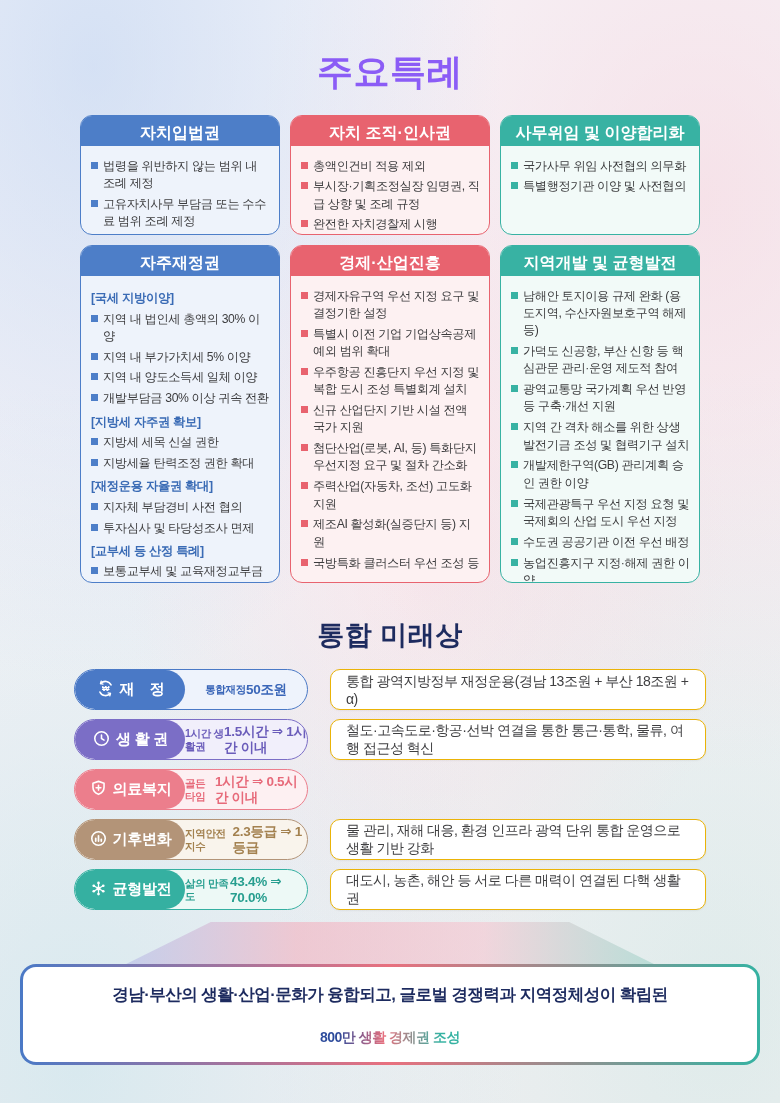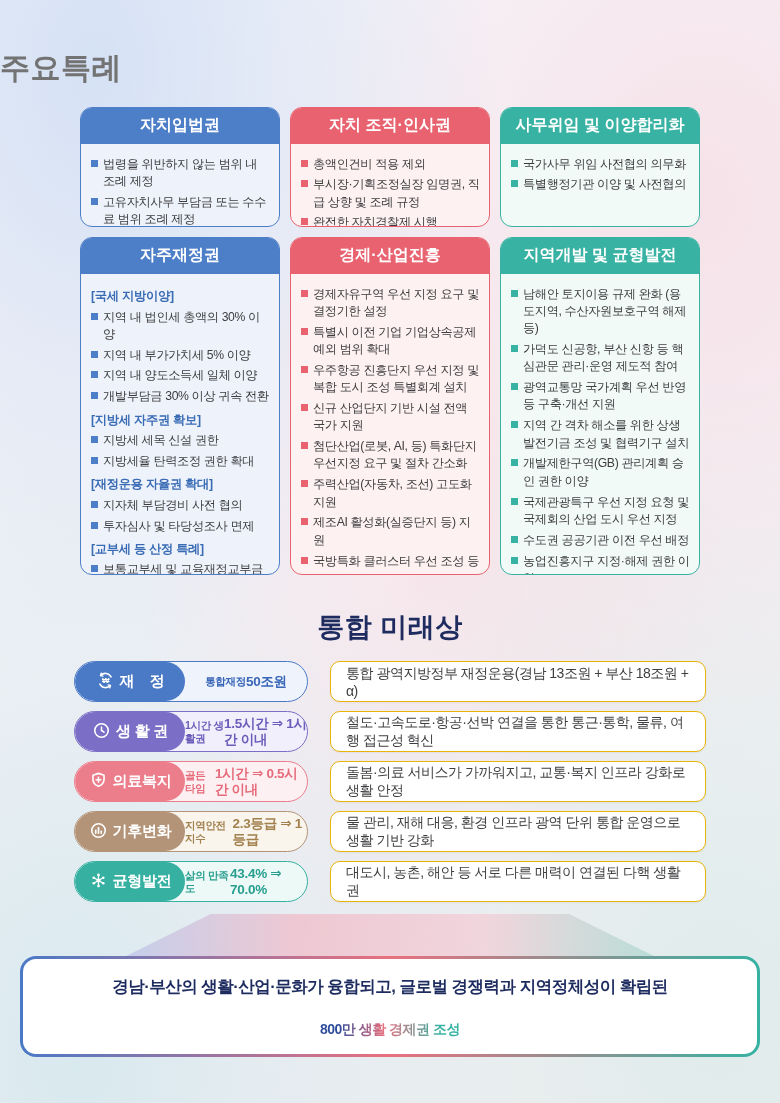--- a/index.html
+++ b/index.html
@@ -9,31 +9,31 @@
     background:
       radial-gradient(ellipse at 12% 6%, rgba(186,208,240,.55), transparent 42%),
       radial-gradient(ellipse at 90% 18%, rgba(246,203,213,.45), transparent 45%),
       radial-gradient(ellipse at 55% 52%, rgba(249,214,221,.40), transparent 50%),
       radial-gradient(ellipse at 10% 96%, rgba(188,226,234,.50), transparent 45%),
       radial-gradient(ellipse at 92% 92%, rgba(196,229,224,.45), transparent 45%),
       linear-gradient(#f6f6fa,#f5f0f3);
     overflow:hidden;
   }
   .main-title{
-    margin:48px 0 18px;
-    font-size:30px;color:#737373;font-weight:800;letter-spacing:.5px;
+    margin:48px 0 18px;text-align:center;
+    font-size:36px;color:#8b5cf6;font-weight:800;letter-spacing:.5px;
   }
   .sub-title{margin:34px 0 0;text-align:center;font-size:27px;color:#1d2b5f;font-weight:800;letter-spacing:.5px;}
 
   
   .cards-grid{width:620px;margin:0 auto;display:grid;grid-template-columns:repeat(3,1fr);gap:10px;}
   .card{border:1.6px solid var(--c);border-radius:12px;background:var(--bg);overflow:hidden;}
   .card.short{height:118px;}
   .card.tall{height:336px;}
-  .card-header{background:var(--c);color:#fff;font-weight:800;font-size:16px;text-align:center;padding:7px 0 8px;}
+  .card-header{background:var(--c);color:#fff;font-weight:800;font-size:16px;text-align:center;padding:7px 0 2px;}
   .card-body{padding:8px 9px 6px 10px;}
   .group-header{color:var(--sub);font-weight:700;font-size:12.3px;margin:6px 0 2px;letter-spacing:-.3px;}
   .item{display:flex;gap:5px;margin:3.5px 0;align-items:flex-start;}
   .bullet{flex:0 0 auto;width:7px;height:7px;background:var(--c);margin-top:4px;}
   .item-text{font-size:12.2px;line-height:1.42;color:#3c3c3e;letter-spacing:-.35px;}
   .ct-blue{--c:#4d7ec8;--bg:#eef3fb;--sub:#3a6bb5;}
   .ct-coral{--c:#e8636f;--bg:#fdf1f2;--sub:#e05a66;}
   .ct-teal{--c:#38b2a3;--bg:#f2faf8;--sub:#2aa796;}
 
   
@@ -270,21 +270,20 @@
       <div class="pill">
         <div class="pill-left"><span class="icon"><svg width="19" height="19" viewBox="0 0 24 24">
               <path d="M12 3l7 2.3v5.2c0 4.4-2.9 7.4-7 8.9-4.1-1.5-7-4.5-7-8.9V5.3z" fill="none" stroke="#fff" stroke-width="2" stroke-linejoin="round"></path>
               <path d="M12 8v6M9 11h6" stroke="#fff" stroke-width="2" stroke-linecap="round"></path>
             </svg></span><span class="label-text">의료복지</span></div>
         <div class="pill-right">
           <div class="badge-top">골든타임</div>
           <div class="badge-bottom">1시간 ⇒ 0.5시간 이내</div>
         </div>
       </div>
-      <div class="desc">돌봄·의료 서비스가 가까워지고, 교통·복지 인프라 강화로 생활 안정</div>
     </div>
     <div class="frow t-tan">
       <div class="pill">
         <div class="pill-left"><span class="icon"><svg width="19" height="19" viewBox="0 0 24 24">
               <circle cx="12" cy="12" r="8.5" fill="none" stroke="#fff" stroke-width="2"></circle>
               <path d="M8.5 15.2v-3.4M12 15.2V8.6M15.5 15.2v-2.2" stroke="#fff" stroke-width="2.2" stroke-linecap="round"></path>
             </svg></span><span class="label-text">기후변화</span></div>
         <div class="pill-right">
           <div class="badge-top">지역안전지수</div>
           <div class="badge-bottom">2.3등급 ⇒ 1등급</div>

